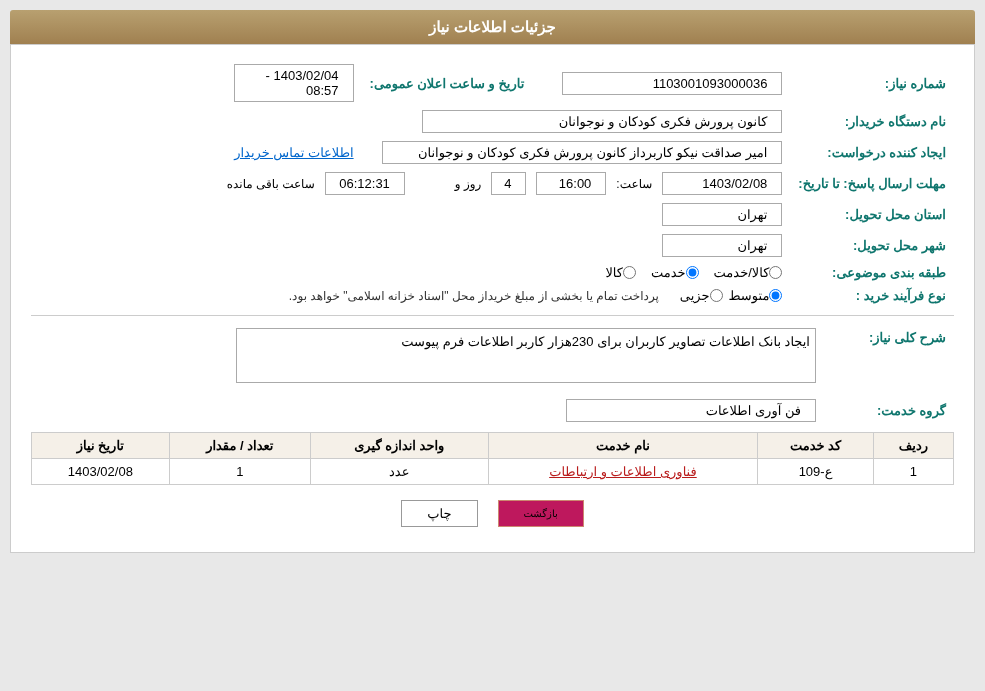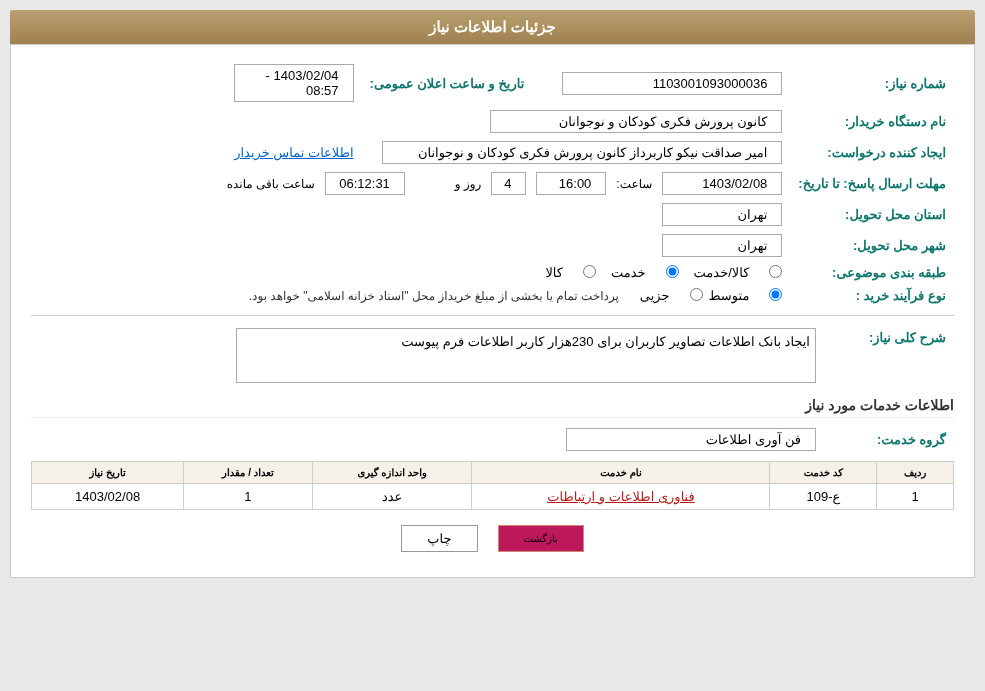--- a/index.html
+++ b/index.html
@@ -52,43 +52,43 @@
     }
     .input-box {
       border: 1px solid #aaa;
       background: white;
       padding: 3px 14px;
       min-height: 22px;
       display: inline-block;
       text-align: right;
     }
     .input-wide {
-      width: 292px;
+      width: 360px;
     }
     .input-medium {
       width: 220px;
     }
     .input-small {
       width: 120px;
     }
     .link-blue {
       color: #0066cc;
       text-decoration: underline;
       cursor: pointer;
     }
     .radio-group {
       display: flex;
       gap: 15px;
       direction: rtl;
       align-items: center;
     }
     .radio-item {
       display: flex;
-      align-items: flex-start;
-      gap: 20px;
+      align-items: center;
+      gap: 0;
     }
     .section-divider {
       width: 100%;
       height: 1px;
       background: #ccc;
       margin: 8px 0;
     }
     .purchase-type-row {
       display: flex;
       align-items: center;
@@ -121,21 +121,21 @@
       width: 100%;
       border-collapse: collapse;
       margin-top: 6px;
     }
     .services-table th {
       background: #f5f0e8;
       border: 1px solid #ccc;
       padding: 5px 10px;
       text-align: center;
       font-weight: bold;
-      font-size: 10px;
+      font-size: 13px;
     }
     .services-table td {
       border: 1px solid #ccc;
       padding: 5px 10px;
       text-align: center;
     }
     .services-table .link-blue {
       color: #b91c1c;
     }
     .buyer-notes-box {
@@ -296,21 +296,20 @@
       <tbody>
           <tr>
         <td class="label-cell" style="vertical-align:top; padding-top:6px;">شرح کلی نیاز:</td>
         <td>
           <div class="sharh-box">ایجاد بانک اطلاعات تصاویر کاربران برای 230هزار کاربر اطلاعات فرم پیوست</div>
         </td>
       </tr>
     </tbody>
       </table>
 
-    <div class="section-title">اطلاعات خدمات مورد نیاز</div>
 
     <table class="info-table" style="margin-bottom:6px;">
       <tbody>
           <tr>
         <td class="label-cell">گروه خدمت:</td>
         <td>
           <div class="input-box" style="width:250px;">فن آوری اطلاعات</div>
         </td>
       </tr>
     </tbody>

